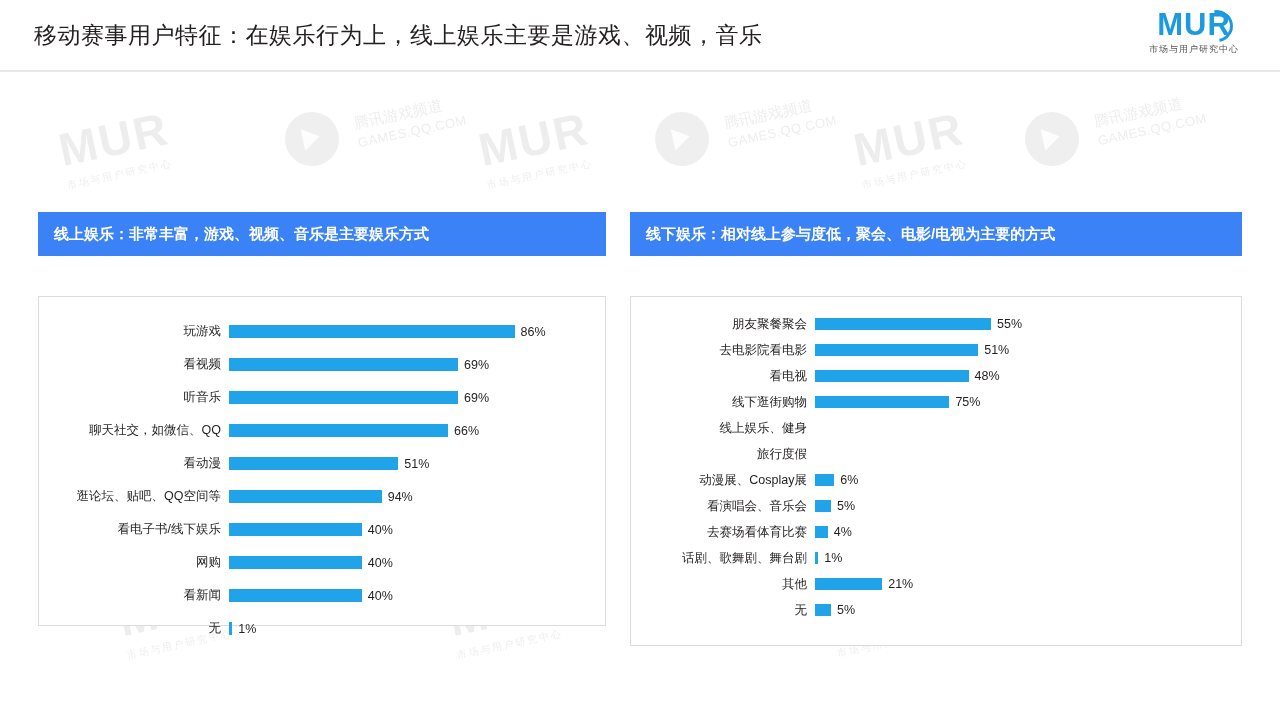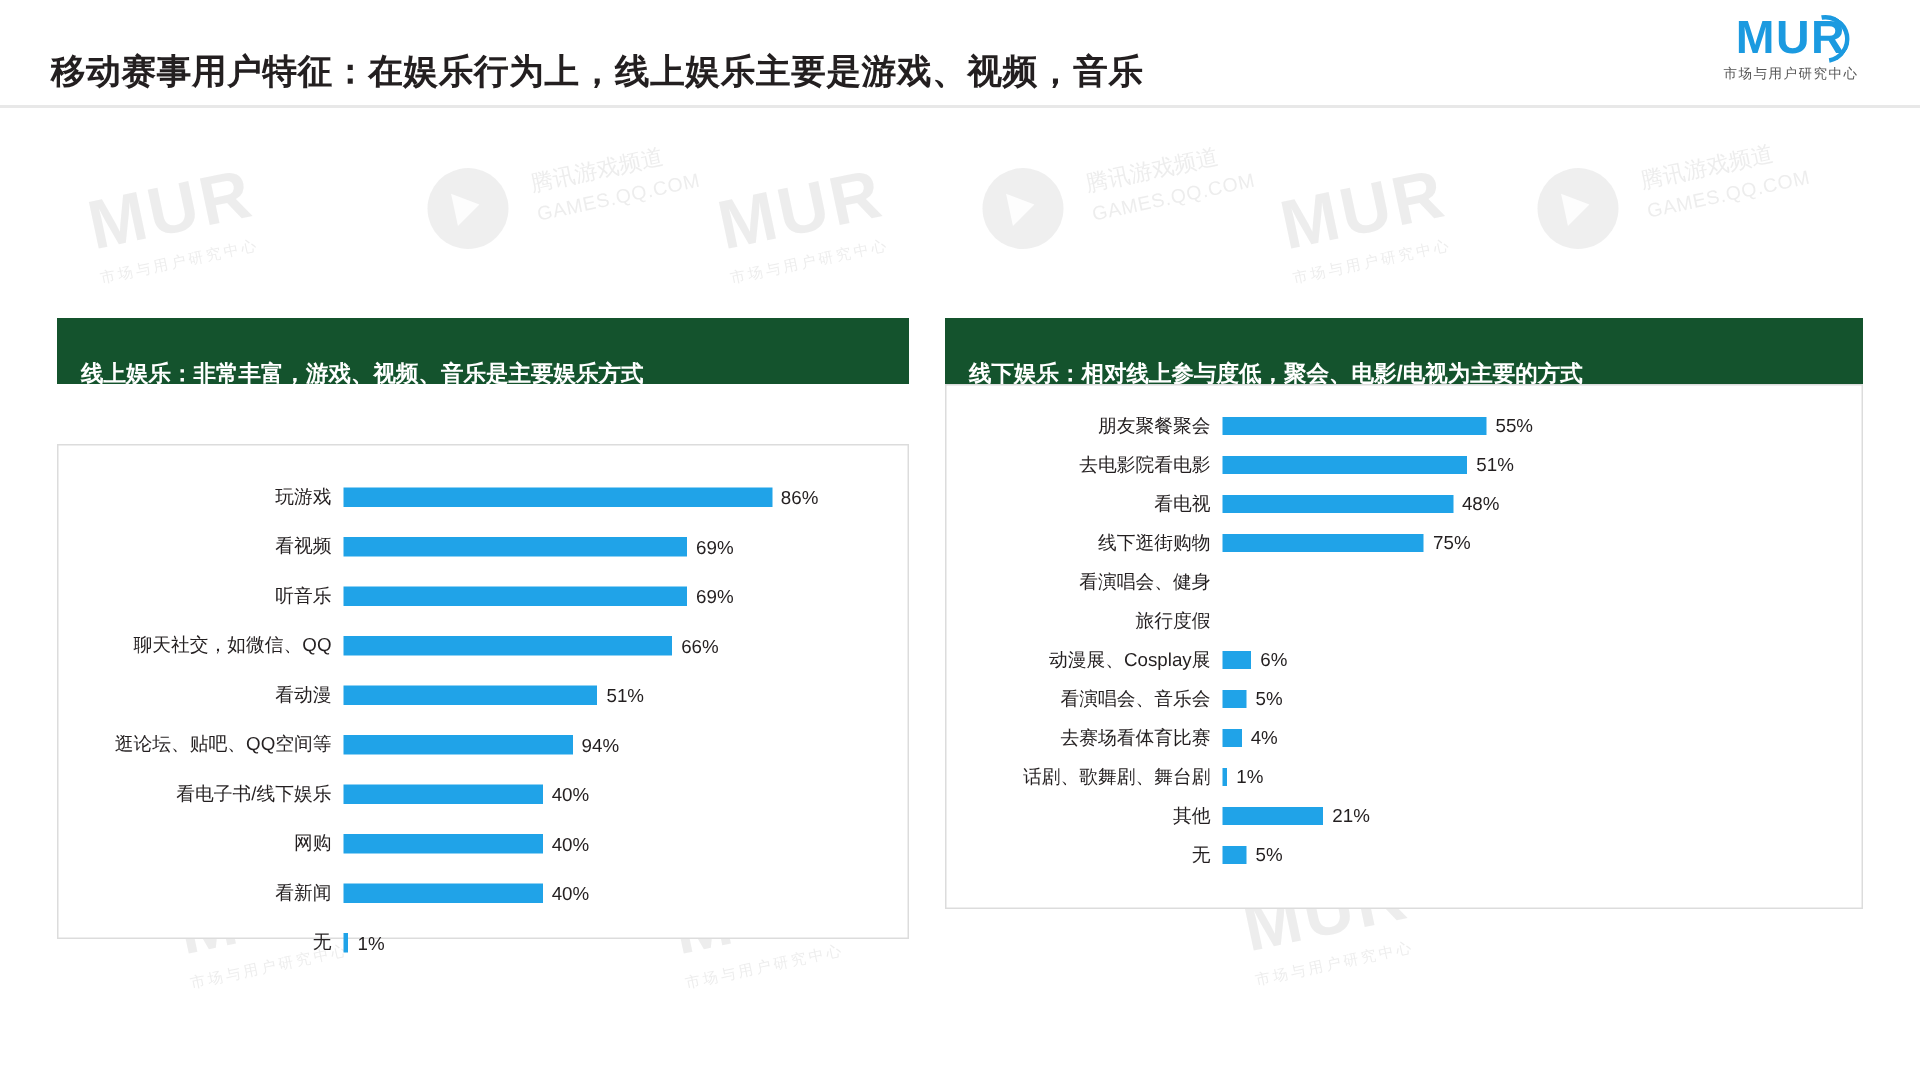--- a/index.html
+++ b/index.html
@@ -21,23 +21,23 @@
     top: 0; left: 0;
     width: 1280px;
     height: 72px;
     background: #ffffff;
     border-bottom: 2px solid #e8e8e8;
     box-sizing: border-box;
   }
   .page-title {
     position: absolute;
     left: 34px;
-    top: 32px;
+    top: 20px;
     font-size: 23px;
-    font-weight: bold;
+    font-weight: normal;
     color: #231f20;
     letter-spacing: 0.5px;
     white-space: nowrap;
   }
   .logo-box {
     position: absolute;
     right: 22px;
     top: 8px;
     width: 128px;
     height: 56px;
@@ -124,41 +124,41 @@
     border-top: 11px solid transparent;
     border-bottom: 11px solid transparent;
   }
 
   
   .panel {
     position: absolute;
     z-index: 10;
   }
   .panel-header {
-    background: #14532d;
+    background: #3b82f6;
     color: #ffffff;
     font-size: 15px;
     font-weight: bold;
     line-height: 44px;
     height: 44px;
-    padding: 16px 16px;
+    padding: 0 16px;
     box-sizing: border-box;
     white-space: nowrap;
   }
   .panel-body {
     background: #ffffff;
     border: 1px solid #dcdcdc;
     box-sizing: border-box;
     position: relative;
   }
 
   #panel-left  { left: 38px;  top: 212px; width: 568px; }
   #panel-right { left: 630px; top: 212px; width: 612px; }
   #panel-left  .panel-body { height: 330px; margin-top: 40px; padding: 18px 14px 10px 14px; }
-  #panel-right .panel-body { height: 350px; padding: 14px 14px 10px 14px; }
+  #panel-right .panel-body { height: 350px; margin-top: 40px; padding: 14px 14px 10px 14px; }
 
   
   .bar-row {
     display: flex;
     align-items: center;
     width: 100%;
   }
   .bar-label {
     font-size: 12.5px;
     color: #231f20;
@@ -392,21 +392,21 @@
           </div>
         </div>
         <div class="bar-row">
           <div class="bar-label">线下逛街购物</div>
           <div class="bar-track">
             <div class="bar-fill" style="width: 134.4px; background: rgb(32, 163, 232);"></div>
             <span class="bar-value">75%</span>
           </div>
         </div>
         <div class="bar-row">
-          <div class="bar-label">看演唱会、健身</div>
+          <div class="bar-label">线上娱乐、健身</div>
         </div>
         <div class="bar-row">
           <div class="bar-label">旅行度假</div>
         </div>
         <div class="bar-row">
           <div class="bar-label">动漫展、Cosplay展</div>
           <div class="bar-track">
             <div class="bar-fill" style="width: 19.2px; background: rgb(32, 163, 232);"></div>
             <span class="bar-value">6%</span>
           </div>

